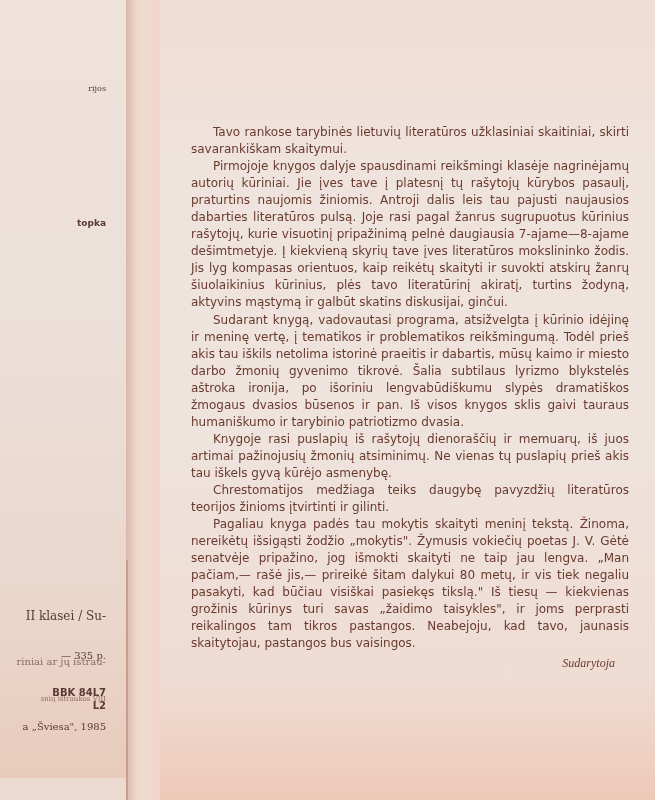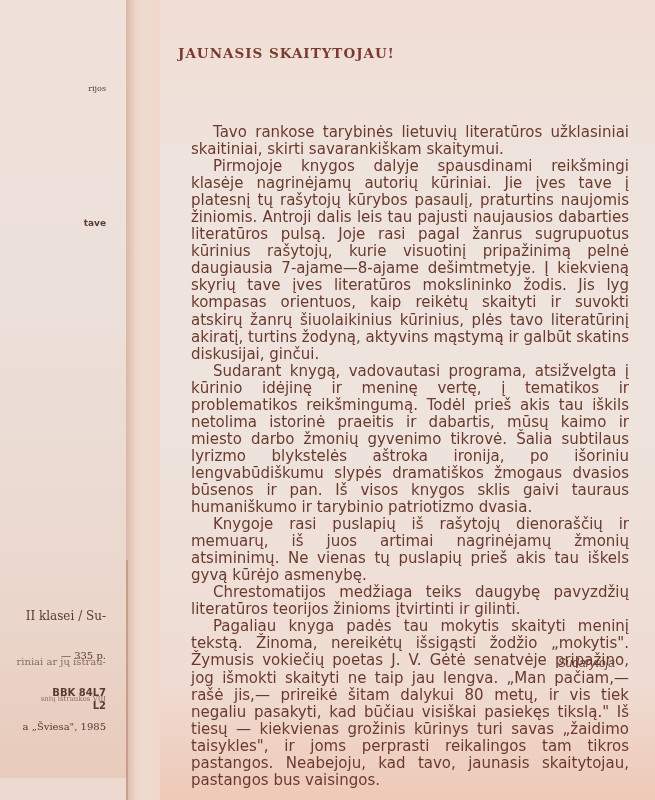--- a/index.html
+++ b/index.html
@@ -28,51 +28,50 @@
     position: absolute; left: 160px; top: 0; width: 495px; height: 800px;
     background: linear-gradient(180deg, #f0ddd3 0%, #efe3dd 20%, #eee3dd 55%, #efdcd2 85%, #eec9b8 100%);
   }
   .title {
     position: absolute; left: 18px; top: 45px;
     font-family: "DejaVu Serif", serif; font-weight: bold; font-size: 13.5px;
     letter-spacing: 1px; color: #7a3b2e;
   }
   .body-text {
     position: absolute; left: 31px; top: 124px; width: 438px;
-    font-family: "DejaVu Sans", sans-serif; font-size: 15px;
+    font-family: "DejaVu Sans", sans-serif; font-size: 12px;
     line-height: 17.05px; color: #6a3a2e; text-align: justify;
   }
   .body-text p { margin: 0; text-indent: 22px; }
   .signature {
     position: absolute; right: 40px; top: 656px;
-    font-family: Liberation Sans, sans-serif; font-style: italic; font-size: 12px;
+    font-family: Liberation Serif, serif; font-style: italic; font-size: 12px;
     color: #6a3a2e;
   }
 </style>
 </head>
 <body>
 
 <div class="left-page" id="leftPage">
     <div class="line" style="top: 84px; font-size: 8px;">rijos</div>
-    <div class="line" style="top: 218px; font-size: 9px; font-weight: bold; font-family: &quot;DejaVu Sans&quot;, sans-serif;">tave</div>
+    <div class="line" style="top: 218px; font-size: 9px; font-weight: bold; font-family: &quot;DejaVu Sans&quot;, sans-serif;">topka</div>
     <div class="line" style="top: 609px; font-size: 12px; margin-left: 16px;">II klasei / Su-</div>
     <div class="line" style="top: 650px; font-size: 10px; text-align: center;">— 335 p.</div>
     <div class="line" style="top: 656px; font-size: 10px; color: rgb(138, 106, 98);">riniai ar jų ištrau-</div>
     <div class="line" style="top: 695px; font-size: 7px; color: rgb(138, 106, 98);">snių ištraukos VIII</div>
     <div class="line" style="top: 687px; font-size: 10px; font-weight: bold; font-family: &quot;DejaVu Sans&quot;, sans-serif;">BBK  84L7</div>
     <div class="line" style="top: 700px; font-size: 10px; font-weight: bold; font-family: &quot;DejaVu Sans&quot;, sans-serif;">L2</div>
     <div class="line" style="top: 721px; font-size: 10px;">a „Šviesa", 1985</div>
   </div>
 <div class="spine"></div>
 <div class="spine-edge"></div>
 
 <div class="right-page">
-  <div class="title">JAUNASIS SKAITYTOJAU!</div>
   <div class="body-text">
     <p>Tavo rankose tarybinės lietuvių literatūros užklasiniai skaitiniai, skirti savarankiškam skaitymui.</p>
     <p>Pirmojoje knygos dalyje spausdinami reikšmingi klasėje nagrinėjamų autorių kūriniai. Jie įves tave į platesnį tų rašytojų kūrybos pasaulį, praturtins naujomis žiniomis. Antroji dalis leis tau pajusti naujausios dabarties literatūros pulsą. Joje rasi pagal žanrus sugrupuotus kūrinius rašytojų, kurie visuotinį pripažinimą pelnė daugiausia 7-ajame—8-ajame dešimtmetyje. Į kiekvieną skyrių tave įves literatūros mokslininko žodis. Jis lyg kompasas orientuos, kaip reikėtų skaityti ir suvokti atskirų žanrų šiuolaikinius kūrinius, plės tavo literatūrinį akiratį, turtins žodyną, aktyvins mąstymą ir galbūt skatins diskusijai, ginčui.</p>
     <p>Sudarant knygą, vadovautasi programa, atsižvelgta į kūrinio idėjinę ir meninę vertę, į tematikos ir problematikos reikšmingumą. Todėl prieš akis tau iškils netolima istorinė praeitis ir dabartis, mūsų kaimo ir miesto darbo žmonių gyvenimo tikrovė. Šalia subtilaus lyrizmo blykstelės aštroka ironija, po išoriniu lengvabūdiškumu slypės dramatiškos žmogaus dvasios būsenos ir pan. Iš visos knygos sklis gaivi tauraus humaniškumo ir tarybinio patriotizmo dvasia.</p>
-    <p>Knygoje rasi puslapių iš rašytojų dienoraščių ir memuarų, iš juos artimai nagrinėjamų žmonių atsiminimų. Ne vienas tų puslapių prieš akis tau iškels gyvą kūrėjo asmenybę.</p>
+    <p>Knygoje rasi puslapių iš rašytojų dienoraščių ir memuarų, iš juos artimai pažinojusių žmonių atsiminimų. Ne vienas tų puslapių prieš akis tau iškels gyvą kūrėjo asmenybę.</p>
     <p>Chrestomatijos medžiaga teiks daugybę pavyzdžių literatūros teorijos žinioms įtvirtinti ir gilinti.</p>
     <p>Pagaliau knyga padės tau mokytis skaityti meninį tekstą. Žinoma, nereikėtų išsigąsti žodžio „mokytis". Žymusis vokiečių poetas J. V. Gėtė senatvėje pripažino, jog išmokti skaityti ne taip jau lengva. „Man pačiam,— rašė jis,— prireikė šitam dalykui 80 metų, ir vis tiek negaliu pasakyti, kad būčiau visiškai pasiekęs tikslą." Iš tiesų — kiekvienas grožinis kūrinys turi savas „žaidimo taisykles", ir joms perprasti reikalingos tam tikros pastangos. Neabejoju, kad tavo, jaunasis skaitytojau, pastangos bus vaisingos.</p>
   </div>
   <div class="signature">Sudarytoja</div>
 </div>
 
 </body></html>

